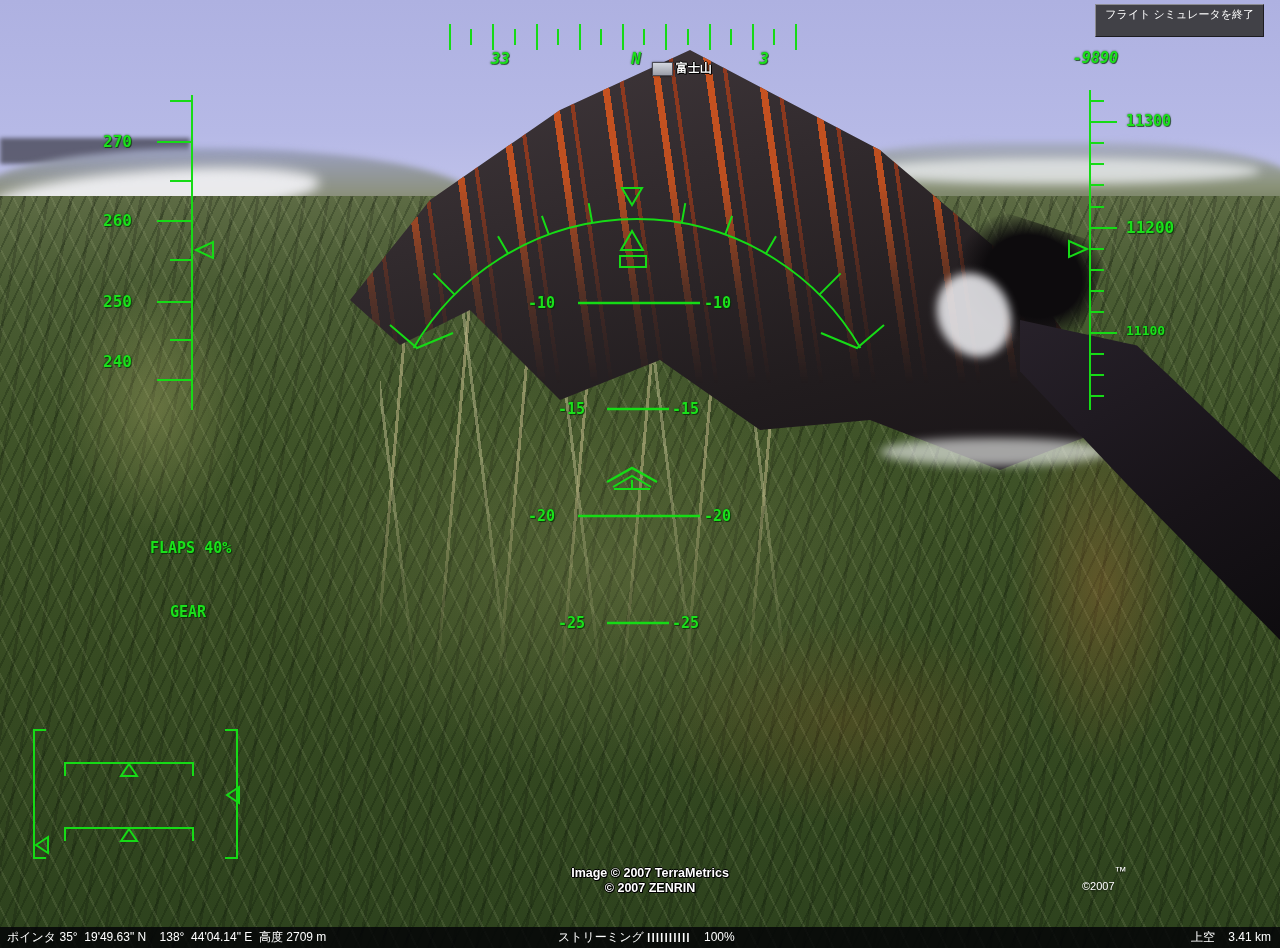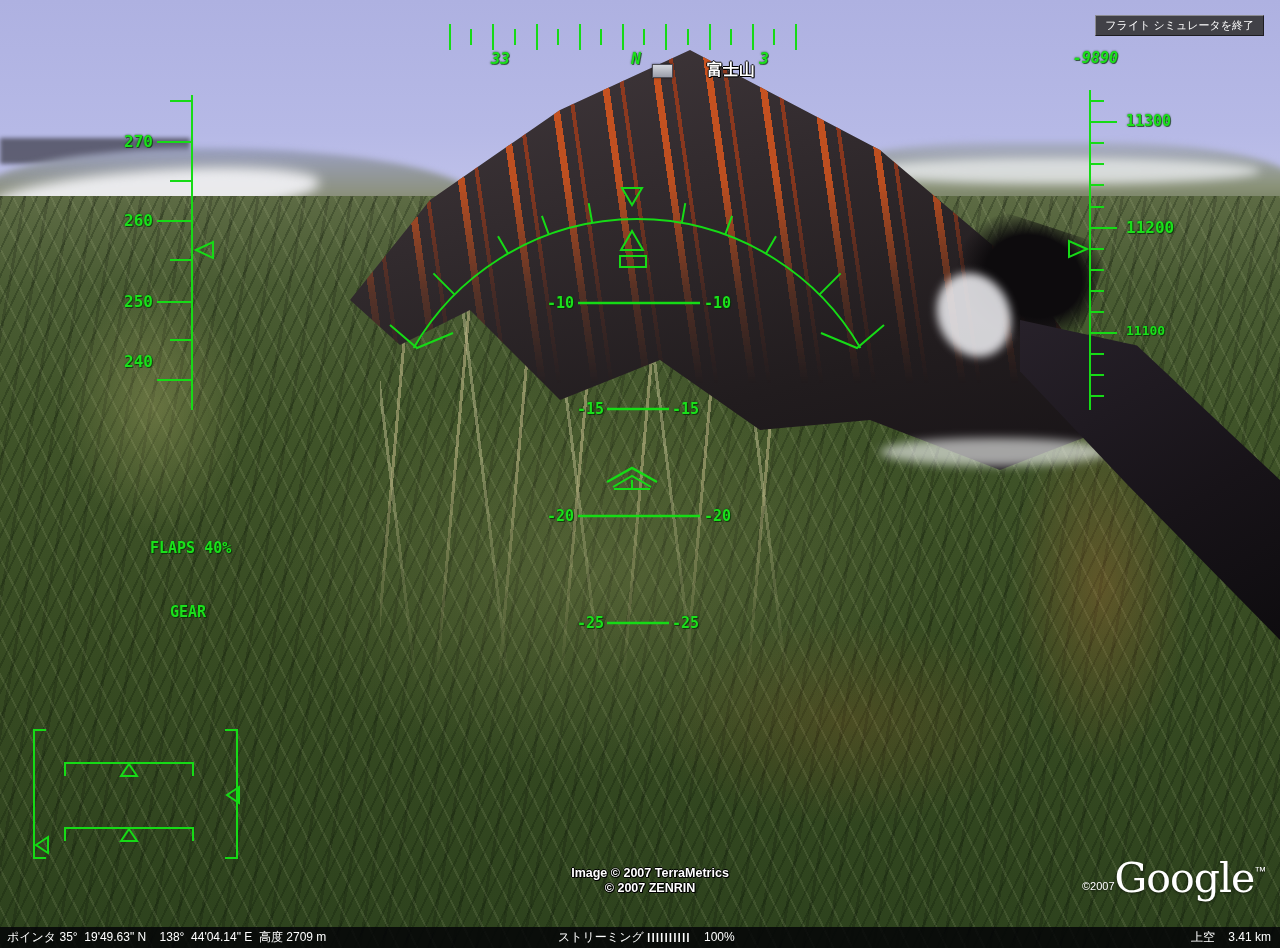--- a/index.html
+++ b/index.html
@@ -50,33 +50,33 @@
     background:#f2f2f6;opacity:.85;filter:blur(4px);transform:rotate(-24deg);}
   #snowline{left:880px;top:438px;width:230px;height:28px;border-radius:50%;
     background:#eef0ee;opacity:.65;filter:blur(5px);}
   #right-ridge{left:1020px;top:320px;width:260px;height:320px;
     clip-path:polygon(0% 0%,45% 8%,100% 50%,100% 100%,42% 52%,0% 16%);
     background:linear-gradient(150deg,#27212a 0%,#171318 60%,#0e0c0f 100%);}
 
   
   .hud-text{position:absolute;color:#1be01b;font-family:"DejaVu Sans Mono","Liberation Mono",monospace;
     font-weight:bold;text-shadow:0 0 2px rgba(0,60,0,.9),1px 1px 0 rgba(0,40,0,.6);white-space:pre;}
-  .ctr{text-align:right;font-style:italic;} .rgt{text-align:right;}
+  .ctr{text-align:right;font-style:italic;} .rgt{text-align:left;}
   #hud-svg{position:absolute;left:0;top:0;pointer-events:none;}
 
   
   .outlined{color:#fff;text-shadow:-1px 0 #000,1px 0 #000,0 -1px #000,0 1px #000,1px 1px 0 #000;}
-  #exit-btn{position:absolute;top:15px;right:16px;height:14px;padding:2px 9px 3px;cursor:pointer;
+  #exit-btn{position:absolute;top:4px;right:16px;height:14px;padding:2px 9px 15px;cursor:pointer;
     background:#414147;border-top:1px solid #8b8b92;border-left:1px solid #8b8b92;
     border-right:1px solid #1c1c20;border-bottom:1px solid #1c1c20;
     color:#fff;font-size:11px;line-height:14px;white-space:nowrap;}
   #placemark{position:absolute;left:652px;top:60px;display:flex;align-items:center;gap:3px;cursor:pointer;}
   #placemark-icon{width:19px;height:12px;border:1px solid #4c4c55;
     background:linear-gradient(#d4d7df,#9a9da8);box-shadow:0 0 2px rgba(0,0,0,.6);}
-  #placemark-label{font-size:16px;font-weight:bold;margin-left:31px;}
+  #placemark-label{font-size:12px;font-weight:bold;}
   #attribution{position:absolute;left:520px;top:866px;width:260px;text-align:center;
     font-size:12.5px;font-weight:bold;line-height:15px;}
   #google-logo{position:absolute;left:1082px;top:856px;display:flex;align-items:flex-start;color:#fff;}
   #google-copy{font-size:11px;margin-top:24px;text-shadow:0 1px 2px rgba(0,0,0,.7);}
   #google-word{font-family:"DejaVu Serif","Liberation Serif",serif;font-size:41px;line-height:44px;
     letter-spacing:-1px;text-shadow:0 1px 3px rgba(0,0,0,.55);}
   #google-tm{font-size:12px;margin-top:8px;text-shadow:0 1px 2px rgba(0,0,0,.7);}
 
   
   #status-bar{position:absolute;left:0;bottom:0;width:1280px;height:21px;
@@ -204,21 +204,20 @@
 
   <div id="exit-btn">フライト シミュレータを終了</div>
 
   <div id="attribution">
     <div class="outlined">Image © 2007 TerraMetrics</div>
     <div class="outlined">© 2007 ZENRIN</div>
   </div>
 
   <div id="google-logo">
     <span id="google-copy">©2007</span>
-    <span id="google-word">Google</span>
     <span id="google-tm">™</span>
   </div>
 
   <div id="status-bar">
     <span id="status-left"><span>ポインタ</span><span> </span><span>35°  19'49.63" N</span><span>    </span><span>138°  44'04.14" E</span><span>  </span><span>高度</span><span> </span><span>2709 m</span></span>
     <span id="status-center"><span>ストリーミング</span><span> </span><span class="stream-bars">||||||||||</span><span>    </span><span>100%</span></span>
     <span id="status-right"><span>上空</span><span>    </span><span>3.41 km</span></span>
   </div>
 
 </div>

